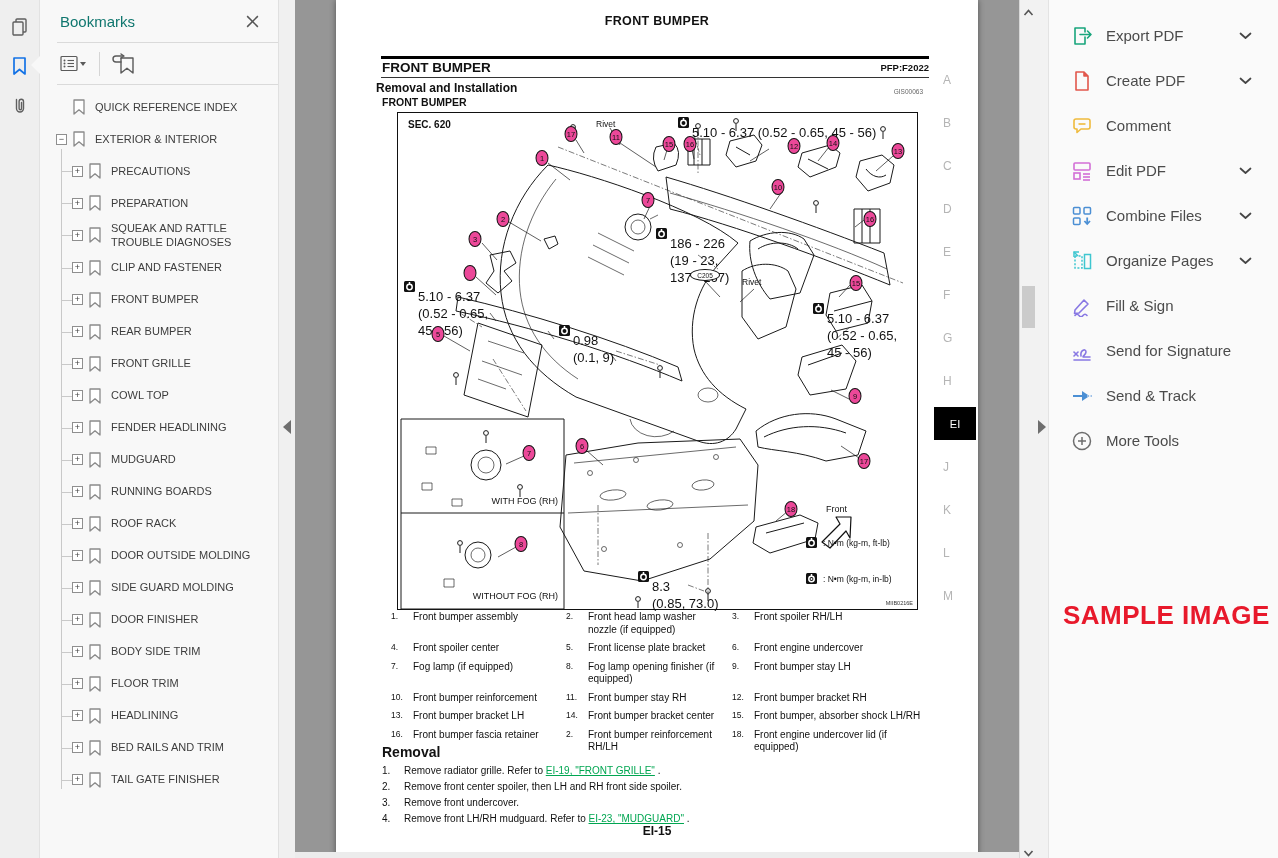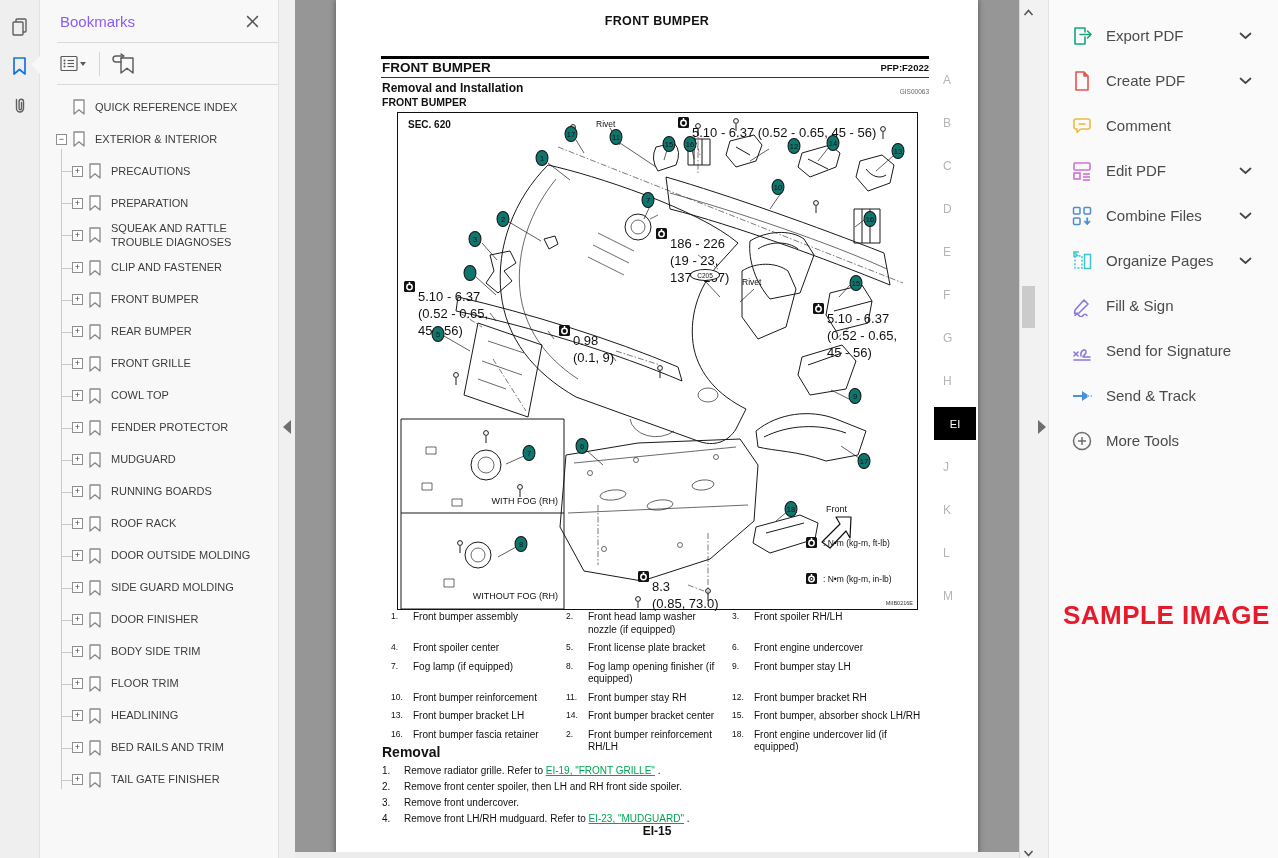--- a/index.html
+++ b/index.html
@@ -12,21 +12,21 @@
     background:#efefef; border-right:1px solid #e2e2e2; z-index:4; }
   .rail-icon { position:absolute; left:9px; width:22px; height:22px; cursor:pointer; }
   #rail-notch { position:absolute; left:31px; top:55px; width:0; height:0;
     border-top:10px solid transparent; border-bottom:10px solid transparent;
     border-right:10px solid #f8f8f8; z-index:5; }
 
   
   #bookmarks-panel { position:absolute; left:40px; top:0; width:238px; height:858px;
     background:#f8f8f8; z-index:3; }
   .bp-header { height:42px; display:flex; align-items:center; padding:0 18px 0 20px; }
-  .bp-title { flex:1; font-size:15px; color:#8b5cf6; }
+  .bp-title { flex:1; font-size:15px; color:#0f766e; }
   .bp-close { width:15px; height:15px; cursor:pointer; }
   .bp-divider { height:1px; background:#dadada; margin-left:17px; }
   .bp-toolbar { height:41px; display:flex; align-items:center; padding-left:20px; }
   .bp-sep { width:1px; height:24px; background:#d5d5d5; margin:0 12px; }
   .bp-tool { cursor:pointer; display:flex; align-items:center; }
   .bp-list { position:relative; height:768px; overflow:hidden; padding-top:6px; }
   .bm-treeline { position:absolute; left:21px; top:64px; width:1px; height:640px; background:#c9c9c9; }
   .bm-row { position:relative; display:flex; align-items:center; min-height:32px;
     padding:2px 8px 2px 16px; cursor:pointer; }
   .bm-row.child { padding-left:32px; }
@@ -59,33 +59,33 @@
     box-shadow:0 0 6px rgba(0,0,0,.45); color:#111; }
 
   .pg-header-title { position:absolute; top:14px; left:0; width:100%; text-align:center;
     font-size:12.5px; font-weight:bold; letter-spacing:.3px; }
   .pg-rule-thick { position:absolute; left:45px; top:56px; width:548px; height:2.5px; background:#000; }
   .pg-sec-row { position:absolute; left:46px; top:60px; width:547px; display:flex;
     justify-content:space-between; align-items:center; }
   .pg-sec-title { font-size:13.5px; font-weight:bold; }
   .pg-pfp { font-size:9.5px; font-weight:bold; }
   .pg-rule-thin { position:absolute; left:45px; top:77px; width:548px; height:1px; background:#333; }
-  .pg-sub-row { position:absolute; left:46px; top:81px; width:547px; display:flex;
+  .pg-sub-row { position:absolute; left:40px; top:81px; width:547px; display:flex;
     justify-content:space-between; align-items:flex-end; }
   .pg-sub-title { font-size:12px; font-weight:bold; }
   .pg-doc-code { font-size:6.5px; color:#666; }
   .pg-subsub { position:absolute; left:46px; top:96px; font-size:10.5px; font-weight:bold; }
 
   
   .diagram { position:absolute; left:61px; top:112px; width:521px; height:498px;
     border:1.5px solid #111; }
   .diagram svg.art { position:absolute; left:0; top:0; }
   .dg-sec { position:absolute; left:10px; top:6px; font-size:10px; font-weight:bold; }
   .callout { position:absolute; width:13px; height:16px; border:1.2px solid #111;
-    border-radius:50%; background:#0f766e; font-size:7.5px; display:flex; align-items:center;
+    border-radius:50%; background:#ec4899; font-size:7.5px; display:flex; align-items:center;
     justify-content:center; transform:translate(-50%,-50%); z-index:2; }
   .torque { position:absolute; display:flex; align-items:flex-start; z-index:2; }
   .wrench { flex:none; margin-right:3px; display:flex; }
   .tq-text { font-size:13px; line-height:1.3; white-space:pre-line;margin-top:8px; }
   .dg-label { position:absolute; font-size:8.5px; z-index:2; }
   .dg-oval { position:absolute; width:30px; height:12px; border:1px solid #111;
     border-radius:50%; font-size:6.5px; display:flex; align-items:center;
     justify-content:center; background:#fff; z-index:2; }
   .dg-front { position:absolute; font-size:9px; z-index:2; }
   .legend-row { position:absolute; display:flex; align-items:center; z-index:2; }
@@ -310,21 +310,21 @@
         <span class="bm-label">COWL TOP</span>
       </div>
 
       <div class="bm-row child">
         <span class="bm-expand">+</span>
         <span class="bm-ribbon">
           <svg width="14" height="16" viewBox="0 0 14 16">
             <path d="M2 1 H12 V15 L7 10.8 L2 15 Z" fill="#fff" stroke="#8a8a8a" stroke-width="1.3" stroke-linejoin="round"></path>
           </svg>
         </span>
-        <span class="bm-label">FENDER PROTECTOR</span>
+        <span class="bm-label">FENDER HEADLINING</span>
       </div>
 
       <div class="bm-row child">
         <span class="bm-expand">+</span>
         <span class="bm-ribbon">
           <svg width="14" height="16" viewBox="0 0 14 16">
             <path d="M2 1 H12 V15 L7 10.8 L2 15 Z" fill="#fff" stroke="#8a8a8a" stroke-width="1.3" stroke-linejoin="round"></path>
           </svg>
         </span>
         <span class="bm-label">MUDGUARD</span>

